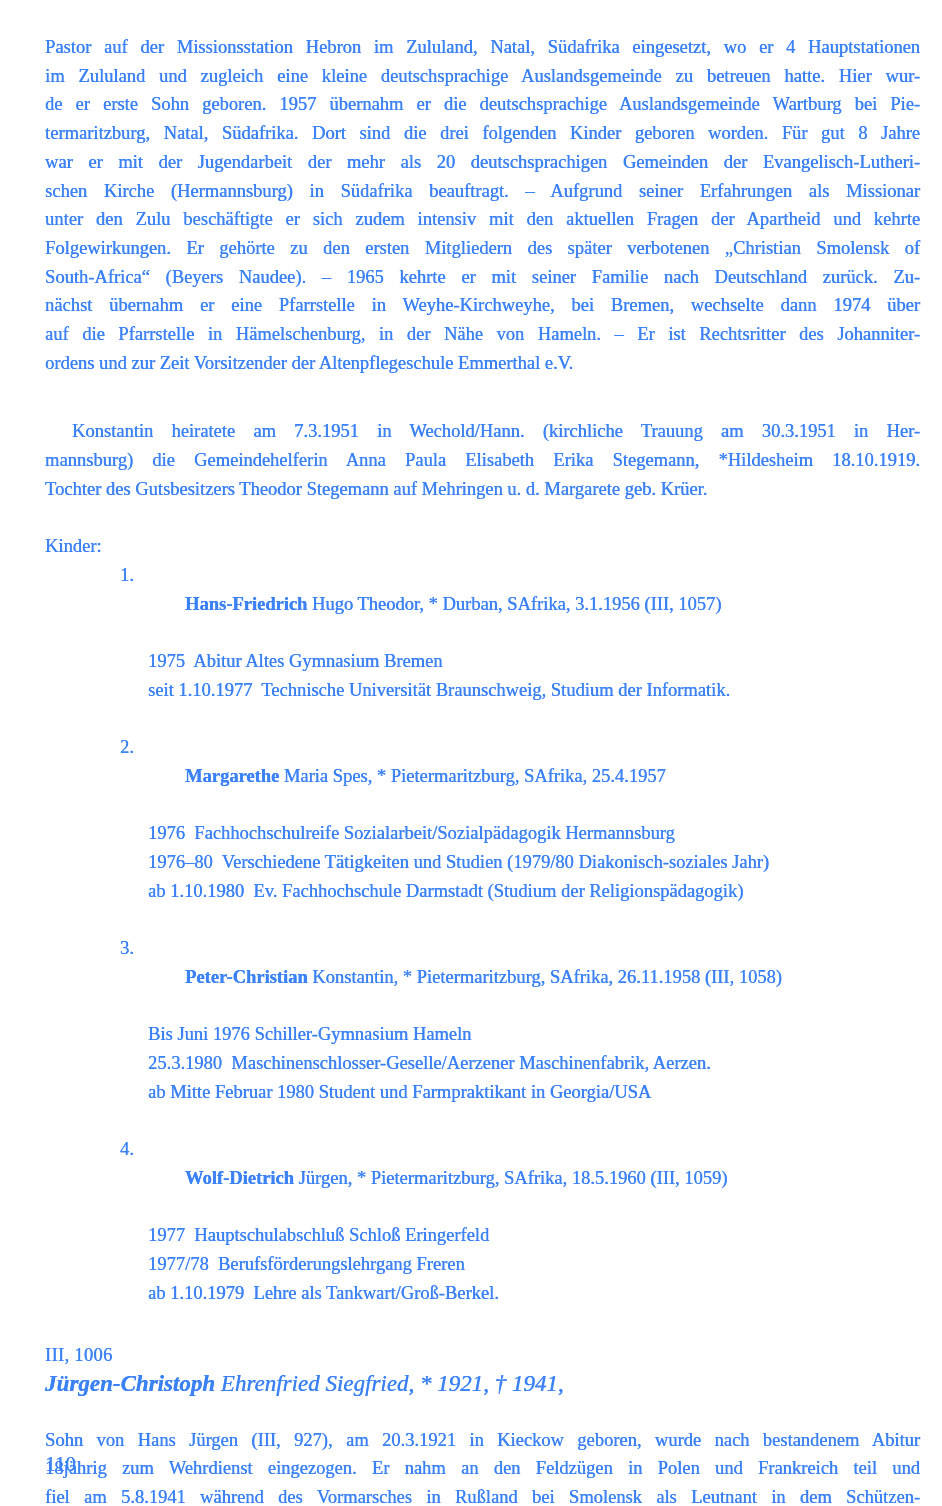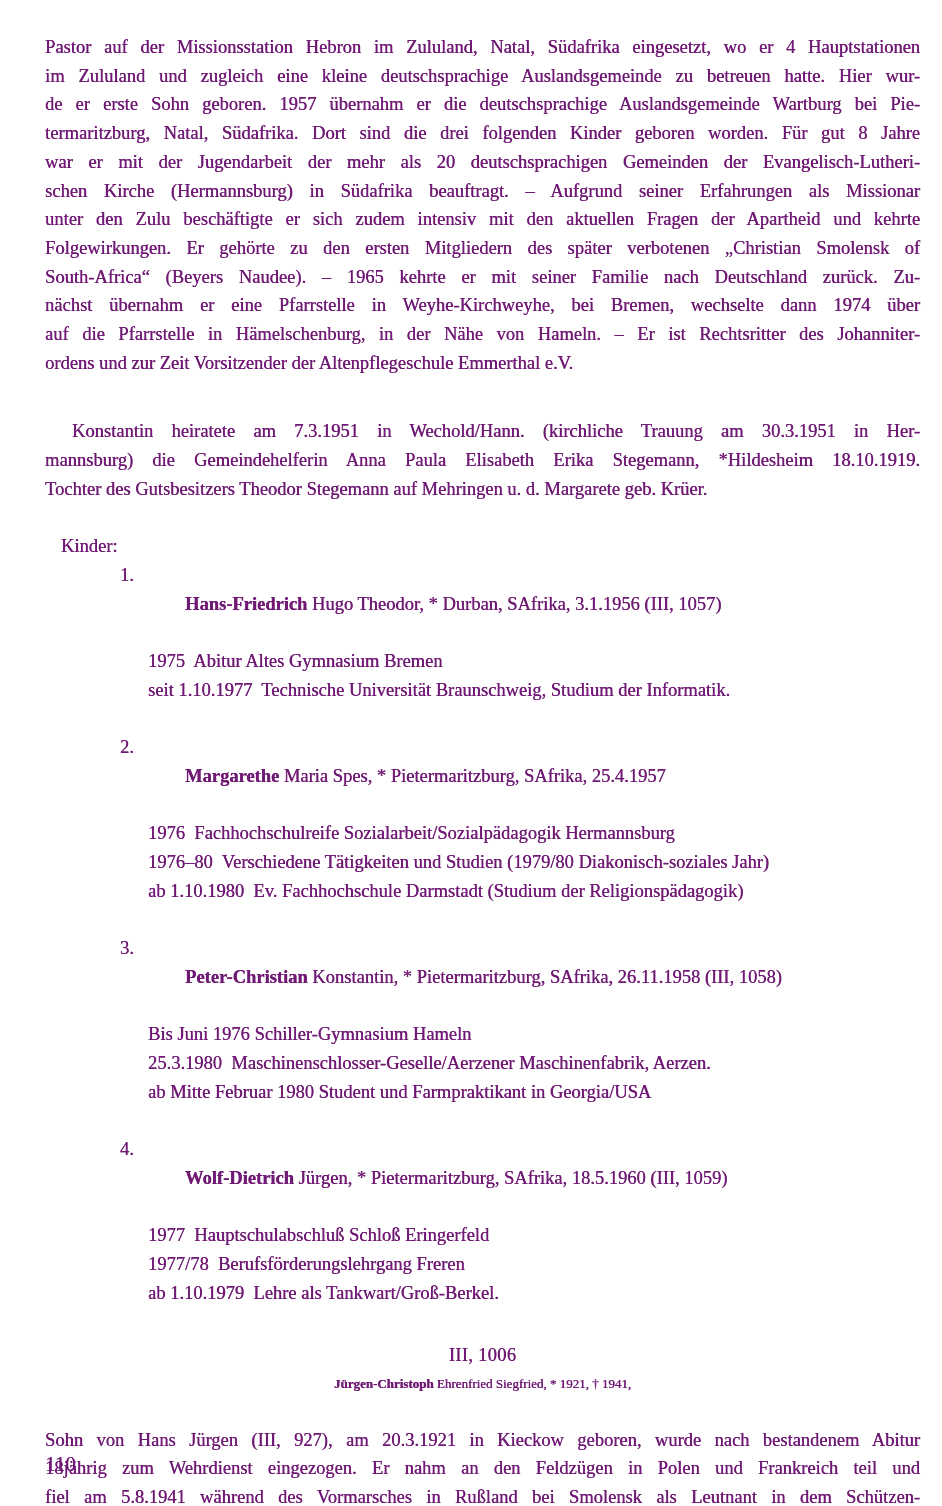--- a/index.html
+++ b/index.html
@@ -9,56 +9,56 @@
   }
   .page {
     position: relative;
     width: 942px;
     height: 1506px;
     background: #ffffff;
     box-sizing: border-box;
     padding: 33px 22px 0 45px;
     overflow: hidden;
     font-family: "Liberation Serif", "DejaVu Serif", serif;
-    color: #701a75;
+    color: #3b82f6;
     text-shadow: 0.35px 0 0 currentColor;
   }
   .textcol { width: 875px; }
   .pline {
     font-size: 18.5px;
     line-height: 28.7px;
     white-space: nowrap;
     text-align: justify;
     text-align-last: justify;
   }
   .para .pline:last-child { text-align-last: left; }
   .pline.indent { padding-left: 27px; margin-top: 40px; }
 
   .kid-head, .kid-detail {
     position: relative;
     font-size: 18.5px;
     line-height: 28.7px;
     padding-left: 103px;
     white-space: pre;
   }
-  .kinder-label { position: absolute; left: 16px; text-align: right; }
+  .kinder-label { position: absolute; left: 0; text-align: right; }
   .kid-num { position: absolute; left: 75px; }
   .kid-name b, .entry-name b { font-weight: bold; }
 
   .entry-ref {
     font-size: 18.5px;
     line-height: 28.7px;
-    text-align: center;
+    text-align: left;
     letter-spacing: 0.3px;
   }
   .entry-name {
-    font-size: 13px;
+    font-size: 23px;
     line-height: 28.7px;
-    text-align: center;
     white-space: pre;
+    font-style: italic;
   }
   .entry1 .entry-ref { margin-top: 34px; }
   .entry1 .entry-body { margin-top: 27px; }
 
   .page-number {
     position: absolute;
     left: 45px;
     top: 1452px;
     font-size: 21px;
   }

